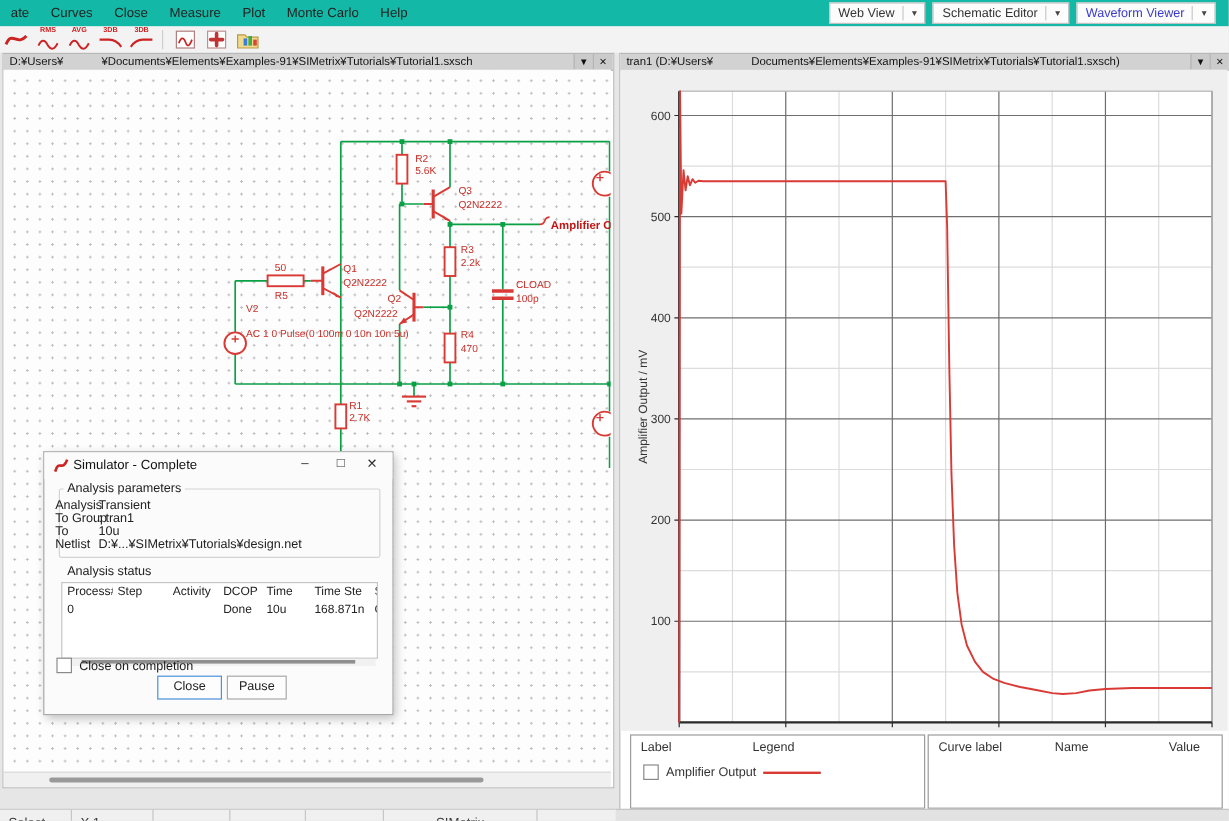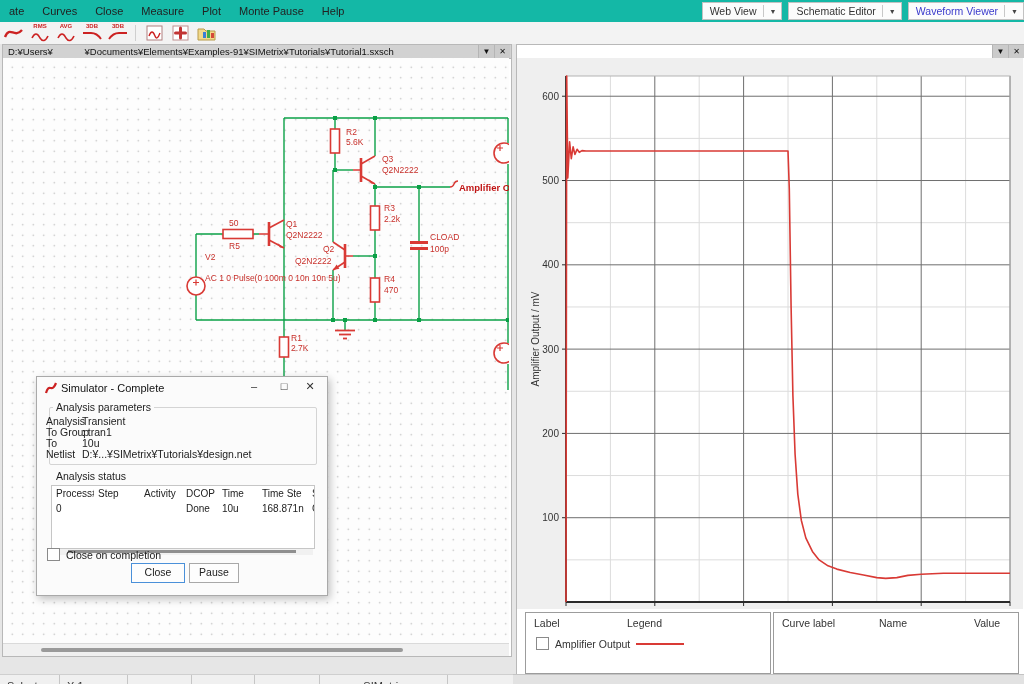--- a/index.html
+++ b/index.html
@@ -2,21 +2,21 @@
 <html><head>
 <meta charset="utf-8">
 <style>
   html,body{margin:0;padding:0;}
   .screen{position:relative;width:1024px;height:684px;background:#e6e6e6;overflow:hidden;
           font-family:"Liberation Sans","DejaVu Sans",sans-serif;color:#1a1a1a;}
   
   .menubar{position:absolute;left:0;top:0;width:1024px;height:22px;background:#14b8a6;font-size:11px;}
   .menu-items{position:absolute;left:0;top:0;height:22px;display:flex;align-items:center;}
   .menu-item{padding:0 9px;line-height:22px;color:#222;cursor:default;}
-  .view-buttons{position:absolute;right:0;top:2px;display:flex;gap:6px;align-items:center;}
+  .view-buttons{position:absolute;right:11px;top:2px;display:flex;gap:6px;align-items:center;}
   .view-btn{display:flex;align-items:center;border:1px solid #c2c2c2;background:#fcfcfc;height:16px;
             font-size:10.5px;padding:0 2px 0 7px;color:#333;}
   .view-btn .vb-sep{width:1px;height:12px;background:#c8c8c8;margin:0 3px 0 6px;}
   .view-btn .vb-arrow{font-size:7px;color:#444;padding:0 3px;}
   .view-btn.active{color:#3a3acc;}
   .toolbar{position:absolute;left:0;top:22px;width:1024px;height:22px;background:#f3f3f3;display:flex;align-items:center;}
   .tool-ico{width:24px;height:20px;position:relative;margin-left:2px;}
   .tool-lbl{position:absolute;top:0;left:0;width:100%;text-align:center;font-size:6px;font-weight:bold;color:#cc2222;}
   .tool-sep{width:1px;height:16px;background:#cfcfcf;margin:0 5px;}
   
@@ -72,21 +72,21 @@
 
 <div class="screen">
 
   <div class="menubar">
     <div class="menu-items">
       <span class="menu-item">ate</span>
       <span class="menu-item">Curves</span>
       <span class="menu-item">Close</span>
       <span class="menu-item">Measure</span>
       <span class="menu-item">Plot</span>
-      <span class="menu-item">Monte Pause</span>
+      <span class="menu-item">Monte Carlo</span>
       <span class="menu-item">Help</span>
     </div>
     <div class="view-buttons">
       <div class="view-btn">
         <span>Web View</span>
         <span class="vb-sep"></span>
         <span class="vb-arrow">▼</span>
       </div>
       <div class="view-btn">
         <span>Schematic Editor</span>
@@ -320,20 +320,21 @@
 
     <div class="dlg-check">
       <span class="cbx"></span>
       <span>Close on completion</span>
     </div>
     <div class="btn default" style="left:94px;top:186px;width:52px;">Close</div>
     <div class="btn" style="left:152px;top:186px;width:48px;">Pause</div>
   </div>
 
   <div class="win" style="left:516px;top:44px;width:508px;height:630px;">
+    <div class="win-title">tran1 (D:¥Users¥            Documents¥Elements¥Examples-91¥SIMetrix¥Tutorials¥Tutorial1.sxsch)</div>
     <div class="win-btns">
       <div class="tb-btn">▼</div>
       <div class="tb-btn">✕</div>
     </div>
 
     <div class="plot-region">
       <svg id="plot-svg" width="506" height="551" viewBox="0 0 506 551">
           <rect x="49" y="18" width="444" height="526" fill="#ffffff" stroke="none"></rect>
           <line x1="93.4" y1="18" x2="93.4" y2="544" stroke="#dcdcdc" stroke-width="1"></line>
           <line x1="182.2" y1="18" x2="182.2" y2="544" stroke="#dcdcdc" stroke-width="1"></line>

